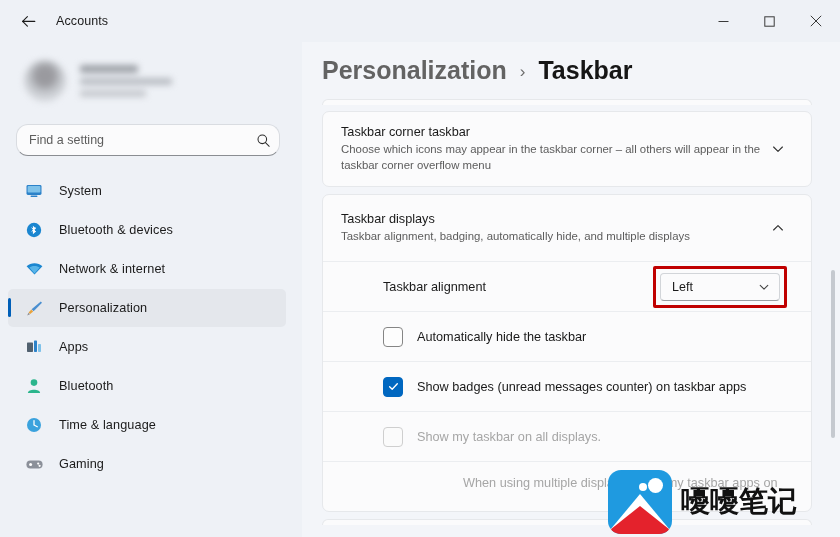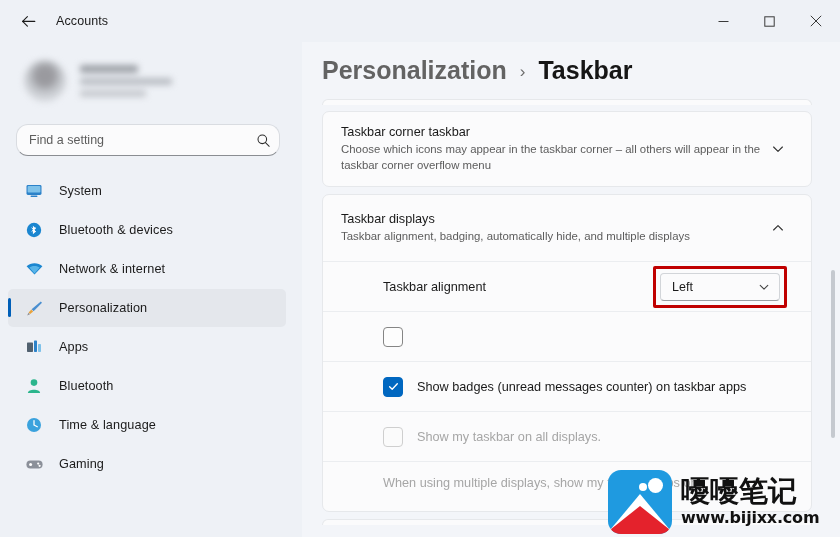--- a/index.html
+++ b/index.html
@@ -227,20 +227,21 @@
     flex: 0 0 30px;
     display: flex; align-items: center; justify-content: center;
     color: #333;
   }
   .row {
     display: flex;
     align-items: center;
     border-top: 1px solid #ebedf0;
     padding: 0 18px 0 60px;
     min-height: 50px;
+    justify-content: flex-end;
   }
   .row-label {
     font-size: 12.7px;
     color: #1a1a1a;
     flex: 1 1 auto;
   }
   .row.disabled .row-label { color: #a6a6a6; }
   .row.multiline { padding-top: 12px; padding-bottom: 12px; align-items: flex-start; }
   .row.multiline .row-label { line-height: 1.45; max-width: 330px; }
 
@@ -571,20 +572,21 @@
                   <svg width="12" height="12" viewBox="0 0 12 12">
                     <path d="M2.2 4.3 L6 8.1 L9.8 4.3" fill="none" stroke="currentColor" stroke-width="1.05" stroke-linecap="round" stroke-linejoin="round"></path>
                   </svg>
                 </span>
               </div>
             </div>
           </div>
 
           <div class="row">
             <span class="cb"></span>
+            <span class="row-label">Automatically hide the taskbar</span>
           </div>
 
           <div class="row">
             <span class="cb checked">
               <svg width="13" height="13" viewBox="0 0 13 13">
                 <path d="M2.6 6.8 L5.2 9.3 L10.3 3.8" fill="none" stroke="#ffffff" stroke-width="1.35" stroke-linecap="round" stroke-linejoin="round"></path>
               </svg>
             </span>
             <span class="row-label">Show badges (unread messages counter) on taskbar apps</span>
           </div>
@@ -611,17 +613,16 @@
 
   <div class="watermark">
     <div class="wm-logo">
       <div class="wm-peak-white"></div>
       <div class="wm-peak-red"></div>
       <div class="wm-dot1"></div>
       <div class="wm-dot2"></div>
     </div>
     <div class="wm-text">
       <div class="wm-cn">嚘嚘笔记</div>
-      <div class="wm-url">www.bijixx.com</div>
     </div>
   </div>
 
 </div>
 
 </body></html>

